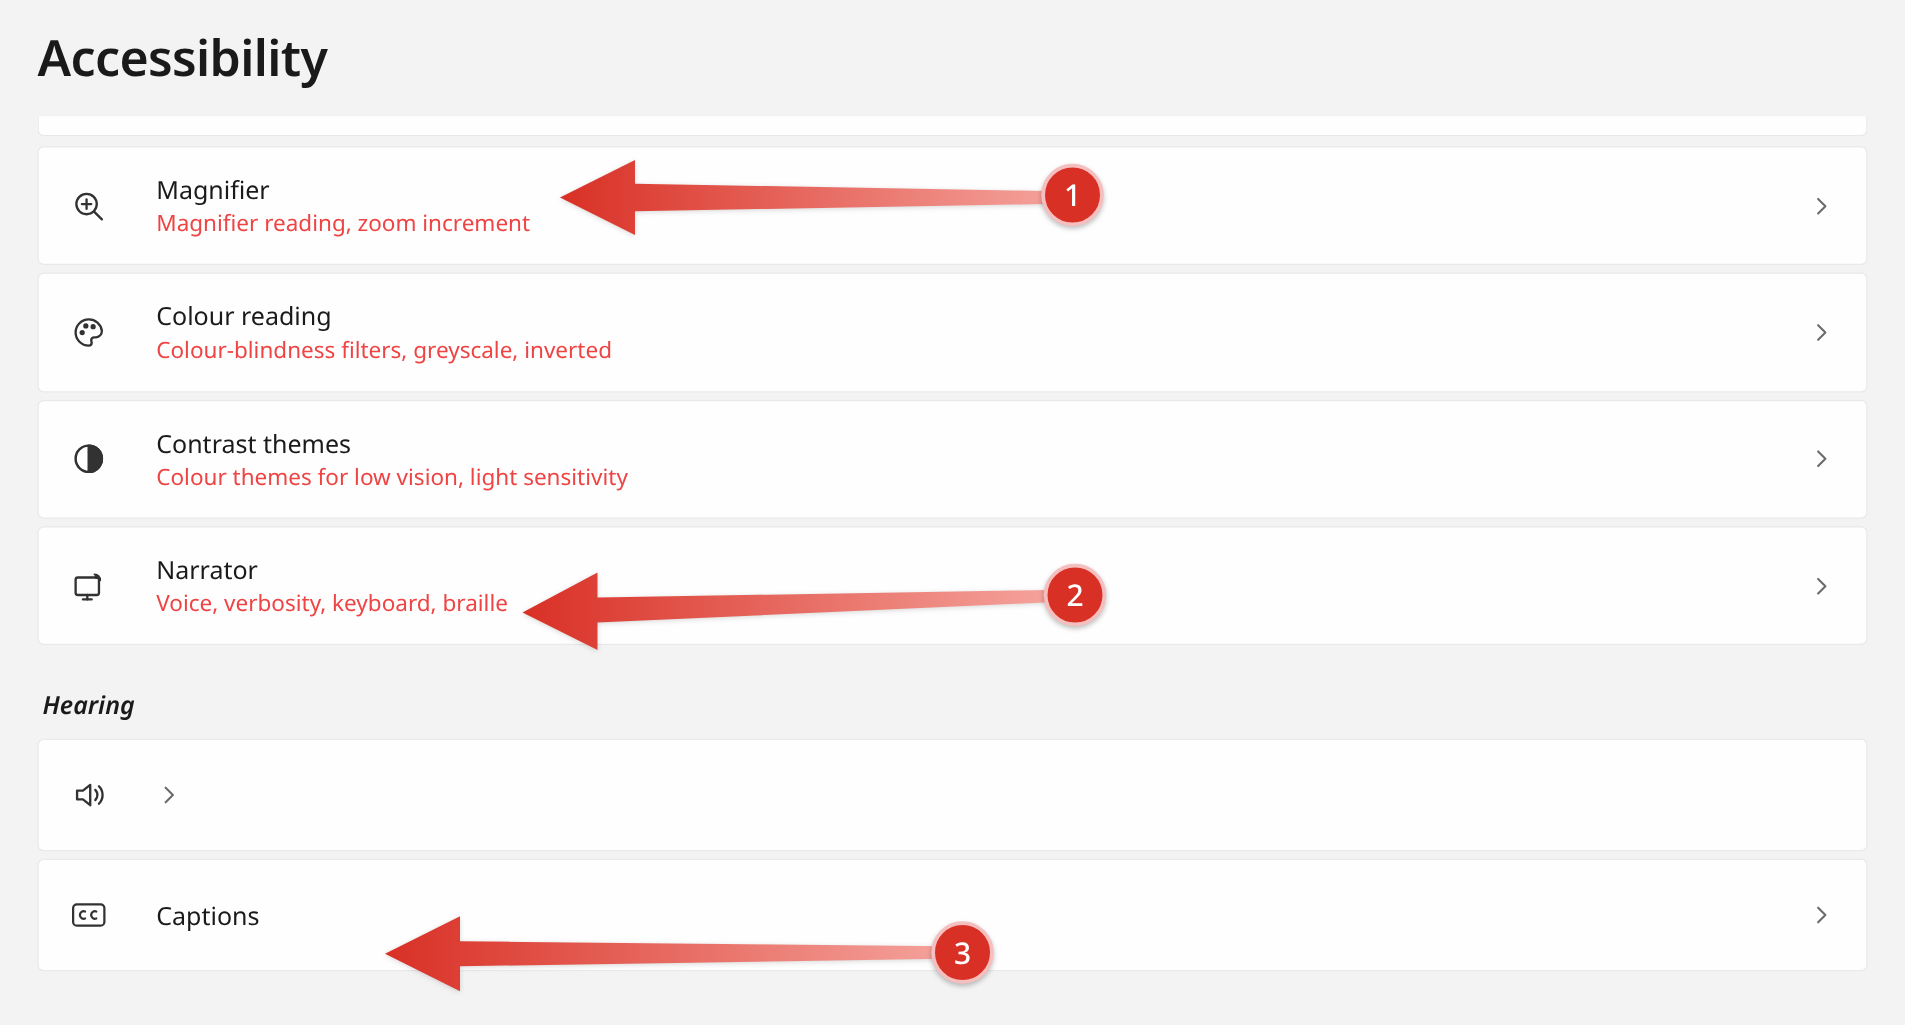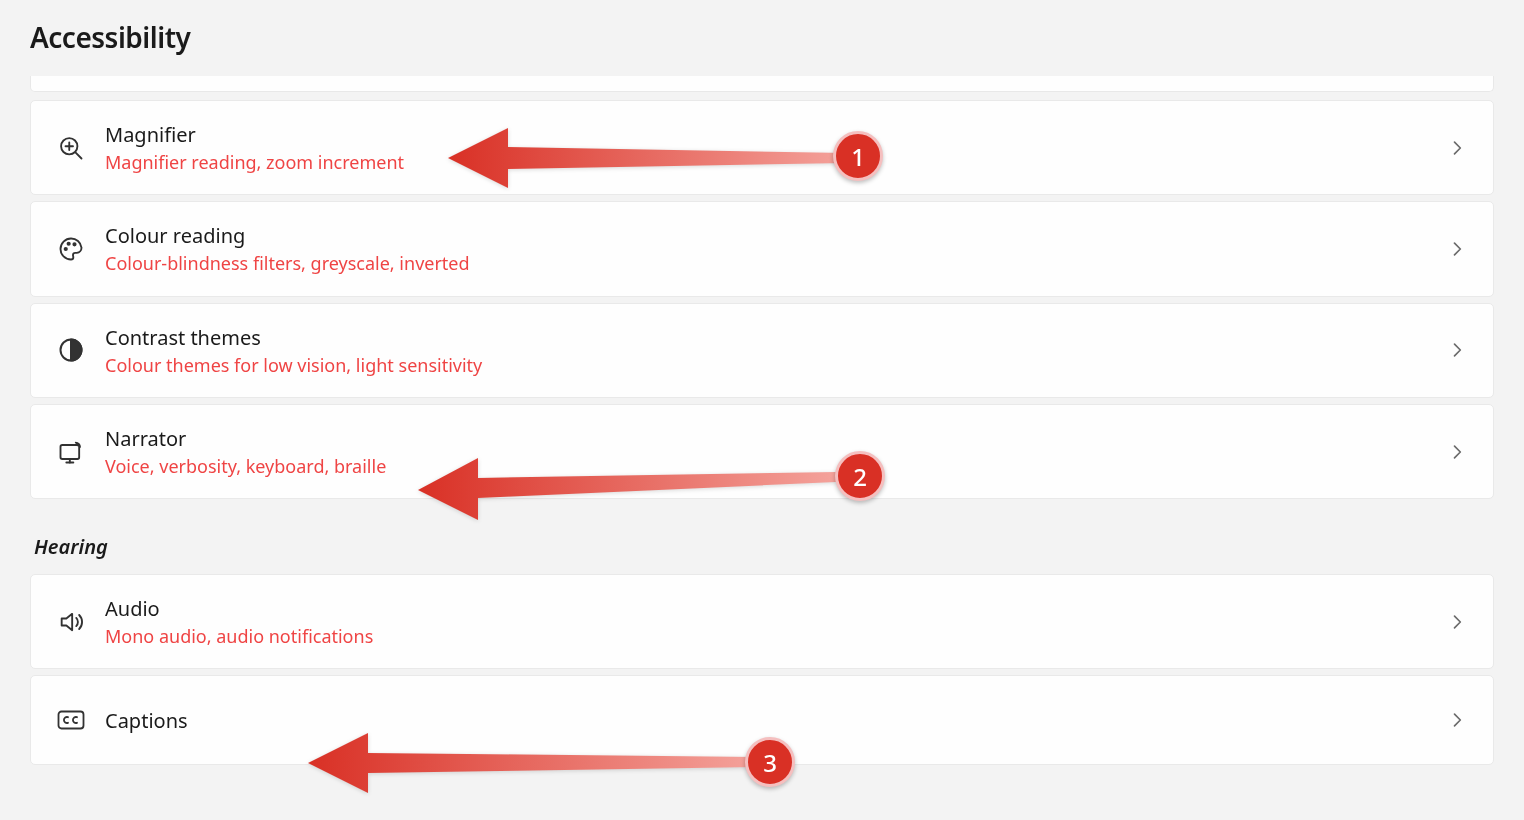--- a/index.html
+++ b/index.html
@@ -9,21 +9,21 @@
     width: 1524px;
     height: 820px;
     overflow: hidden;
     color: #1a1a1a;
   }
   .page {
     padding: 0 30px 0 30px;
     position: relative;
   }
   .page-title {
-    font-size: 28px;
+    font-size: 40px;
     font-weight: 600;
     padding: 18px 0 20px 0;
     letter-spacing: -0.5px;
   }
   .card-partial {
     background: #fefefe;
     border: 1px solid #e8e8e8;
     border-radius: 5px;
     border-top: none;
     border-top-left-radius: 0;
@@ -32,21 +32,21 @@
     margin-bottom: 8px;
   }
   .card {
     background: #fefefe;
     border: 1px solid #e9e9e9;
     border-radius: 5px;
     padding: 20px 26px 20px 26px;
     margin-bottom: 6px;
     display: flex;
     align-items: center;
-    gap: 20px;
+    gap: 40px;
     cursor: pointer;
     position: relative;
     min-height: 90px;
   }
   .card .icon-slot {
     width: 28px;
     height: 28px;
     display: flex;
     align-items: center;
     justify-content: center;
@@ -202,24 +202,20 @@
   <div class="section-heading">Hearing</div>
 
   <div class="card">
     <span class="icon-slot">
       <svg viewBox="0 0 24 24" fill="none" stroke="currentColor" stroke-width="1.6" stroke-linecap="round" stroke-linejoin="round">
         <path d="M4 9v6h4l5 4V5L8 9H4z"></path>
         <path d="M16.5 8.5a5 5 0 0 1 0 7"></path>
         <path d="M19 6a8.5 8.5 0 0 1 0 12"></path>
       </svg>
     </span>
-    <div class="text-slot">
-      <div class="title">Audio</div>
-      <div class="subtitle">Mono audio, audio notifications</div>
-    </div>
     <span class="chevron">
       <svg viewBox="0 0 24 24" fill="none" stroke="currentColor" stroke-width="2" stroke-linecap="round" stroke-linejoin="round">
           <polyline points="9 5 16 12 9 19"></polyline>
         </svg>
     </span>
   </div>
 
   <div class="card">
     <span class="icon-slot">
       <svg viewBox="0 0 28 20" fill="none" stroke="currentColor" stroke-width="1.8" stroke-linecap="round" stroke-linejoin="round">

